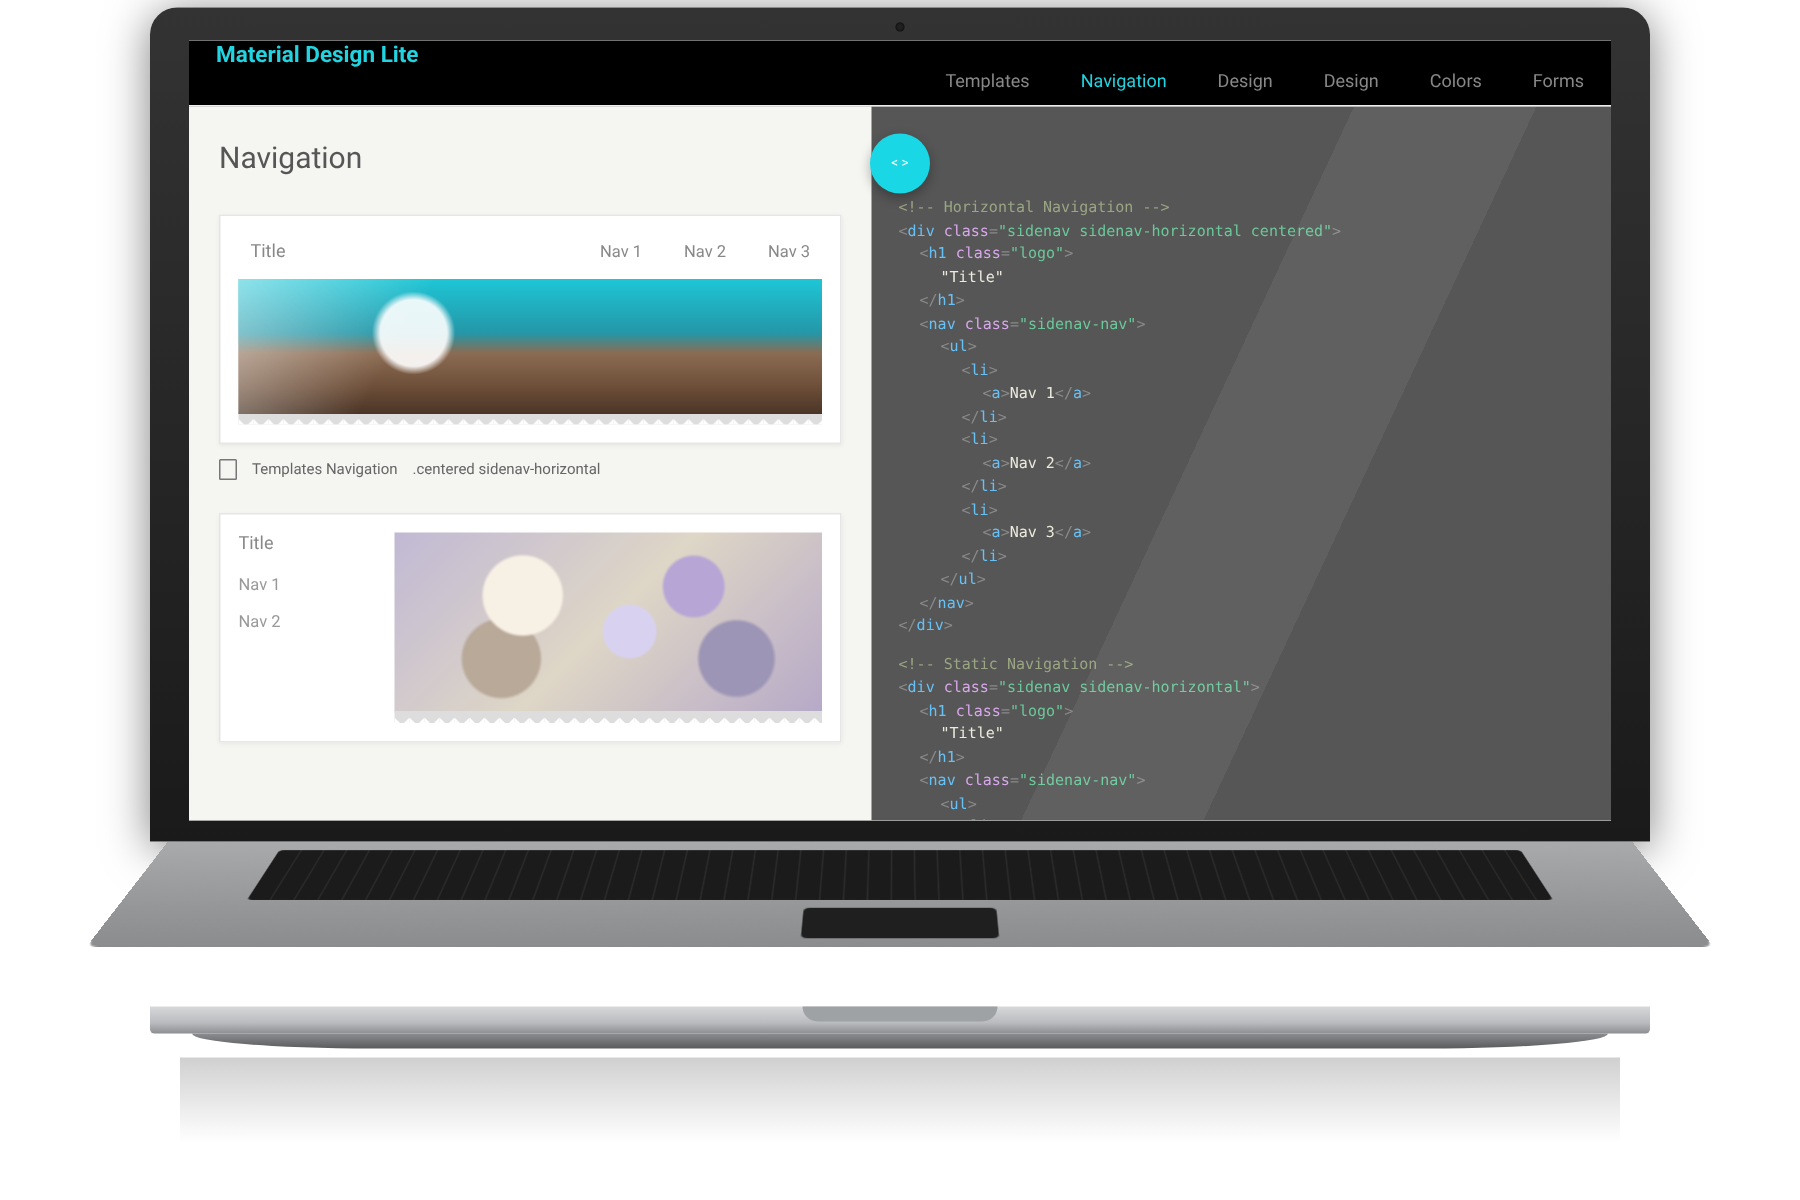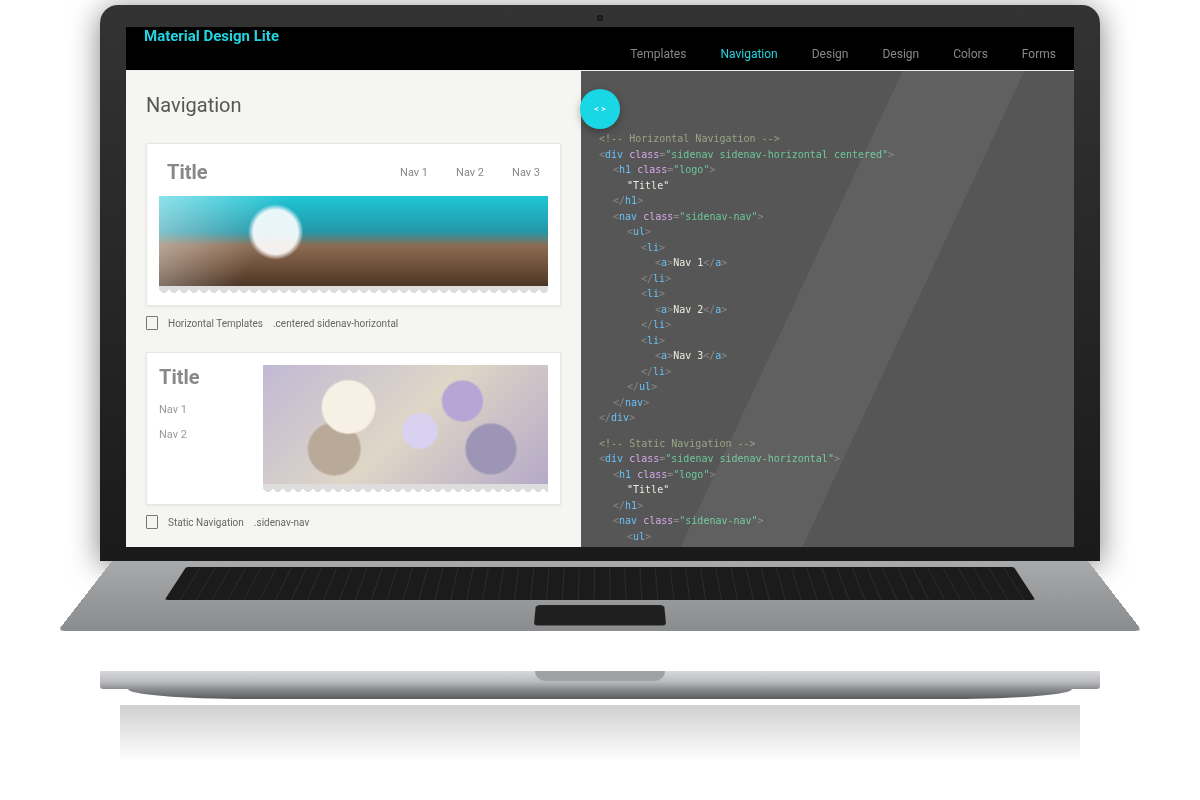--- a/index.html
+++ b/index.html
@@ -71,21 +71,21 @@
   border: 1px solid #e6e6e6;
   box-shadow: 0 1px 3px rgba(0,0,0,.06);
   margin-bottom: 10px;
   padding: 12px;
 }
 .hnav {
   display: flex;
   align-items: center;
   padding: 4px 8px 12px;
 }
-.card-title { color: #888; font-size: 20px; font-weight: 700; }
+.card-title { color: #888; font-size: 12px; font-weight: 400; }
 .hnav-links { margin-left: auto; display: flex; gap: 28px; }
 .hnav-links span { color: #888; font-size: 11px; }
 .ocean {
   width: 100%; height: 90px;
   background:
     linear-gradient(120deg, rgba(255,255,255,.5) 0%, transparent 30%),
     radial-gradient(circle at 30% 40%, rgba(255,255,255,.9) 0 8%, transparent 10%),
     linear-gradient(180deg, #1ec6d6 0%, #2497a8 40%, #8b6b52 55%, #6d4e38 80%, #4a3526 100%);
   position: relative;
 }
@@ -251,39 +251,34 @@
                 <span>Nav 1</span>
                 <span>Nav 2</span>
                 <span>Nav 3</span>
               </div>
             </div>
             <div class="ocean"></div>
             <div class="zigzag"></div>
           </div>
           <div class="caption">
             <span class="doc-icon"></span>
-            <span>Horizontal Templates</span>
+            <span>Templates Navigation</span>
             <span>.centered sidenav-horizontal</span>
           </div>
 
           <div class="card card2">
             <div class="vnav">
               <div class="card-title">Title</div>
               <span class="vitem">Nav 1</span>
               <span class="vitem">Nav 2</span>
             </div>
             <div style="flex:1">
               <div class="pebbles"></div>
               <div class="zigzag"></div>
             </div>
-          </div>
-          <div class="caption">
-            <span class="doc-icon"></span>
-            <span>Static Navigation</span>
-            <span>.sidenav-nav</span>
           </div>
         </div>
 
         <div class="right-pane">
           <div class="glare"></div>
           <div class="code">
             <div><span class="cm">&lt;!-- Horizontal Navigation --&gt;</span></div>
             <div><span class="br">&lt;</span><span class="kw">div</span> <span class="attr">class</span><span class="br">=</span><span class="val">"<span>sidenav sidenav-horizontal centered</span>"</span><span class="br">&gt;</span></div>
             <div class="ind1"><span class="br">&lt;</span><span class="kw">h1</span> <span class="attr">class</span><span class="br">=</span><span class="val">"<span>logo</span>"</span><span class="br">&gt;</span></div>
             <div class="ind2"><span class="txt">"Title"</span></div>

